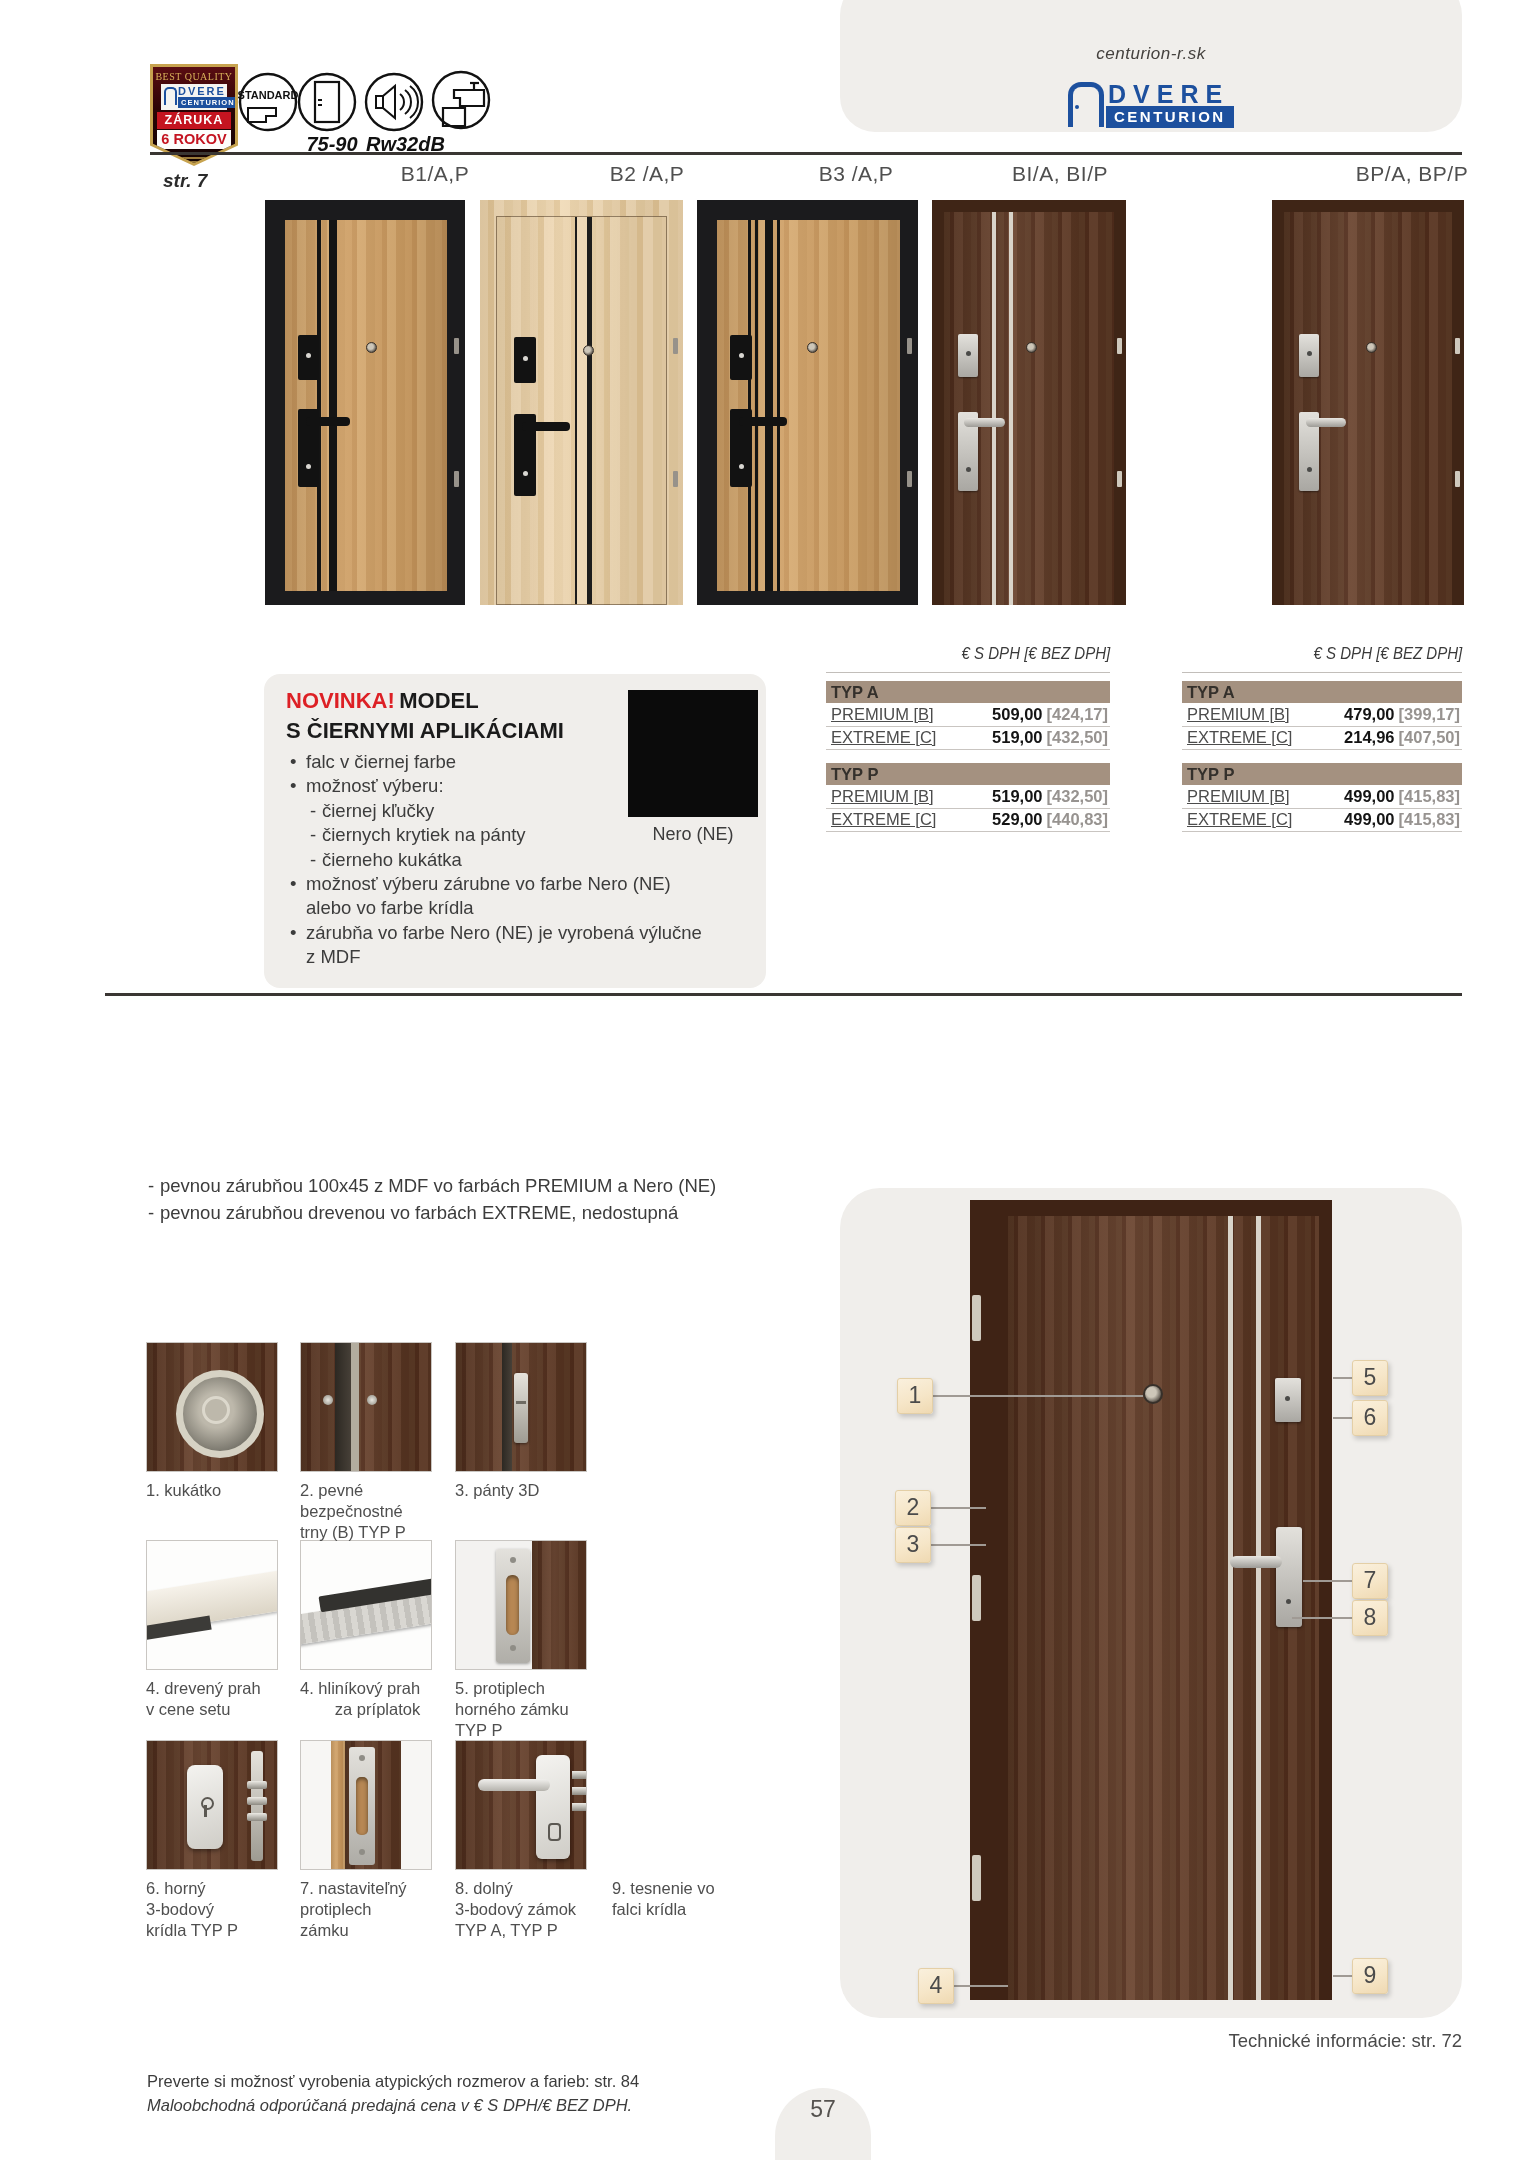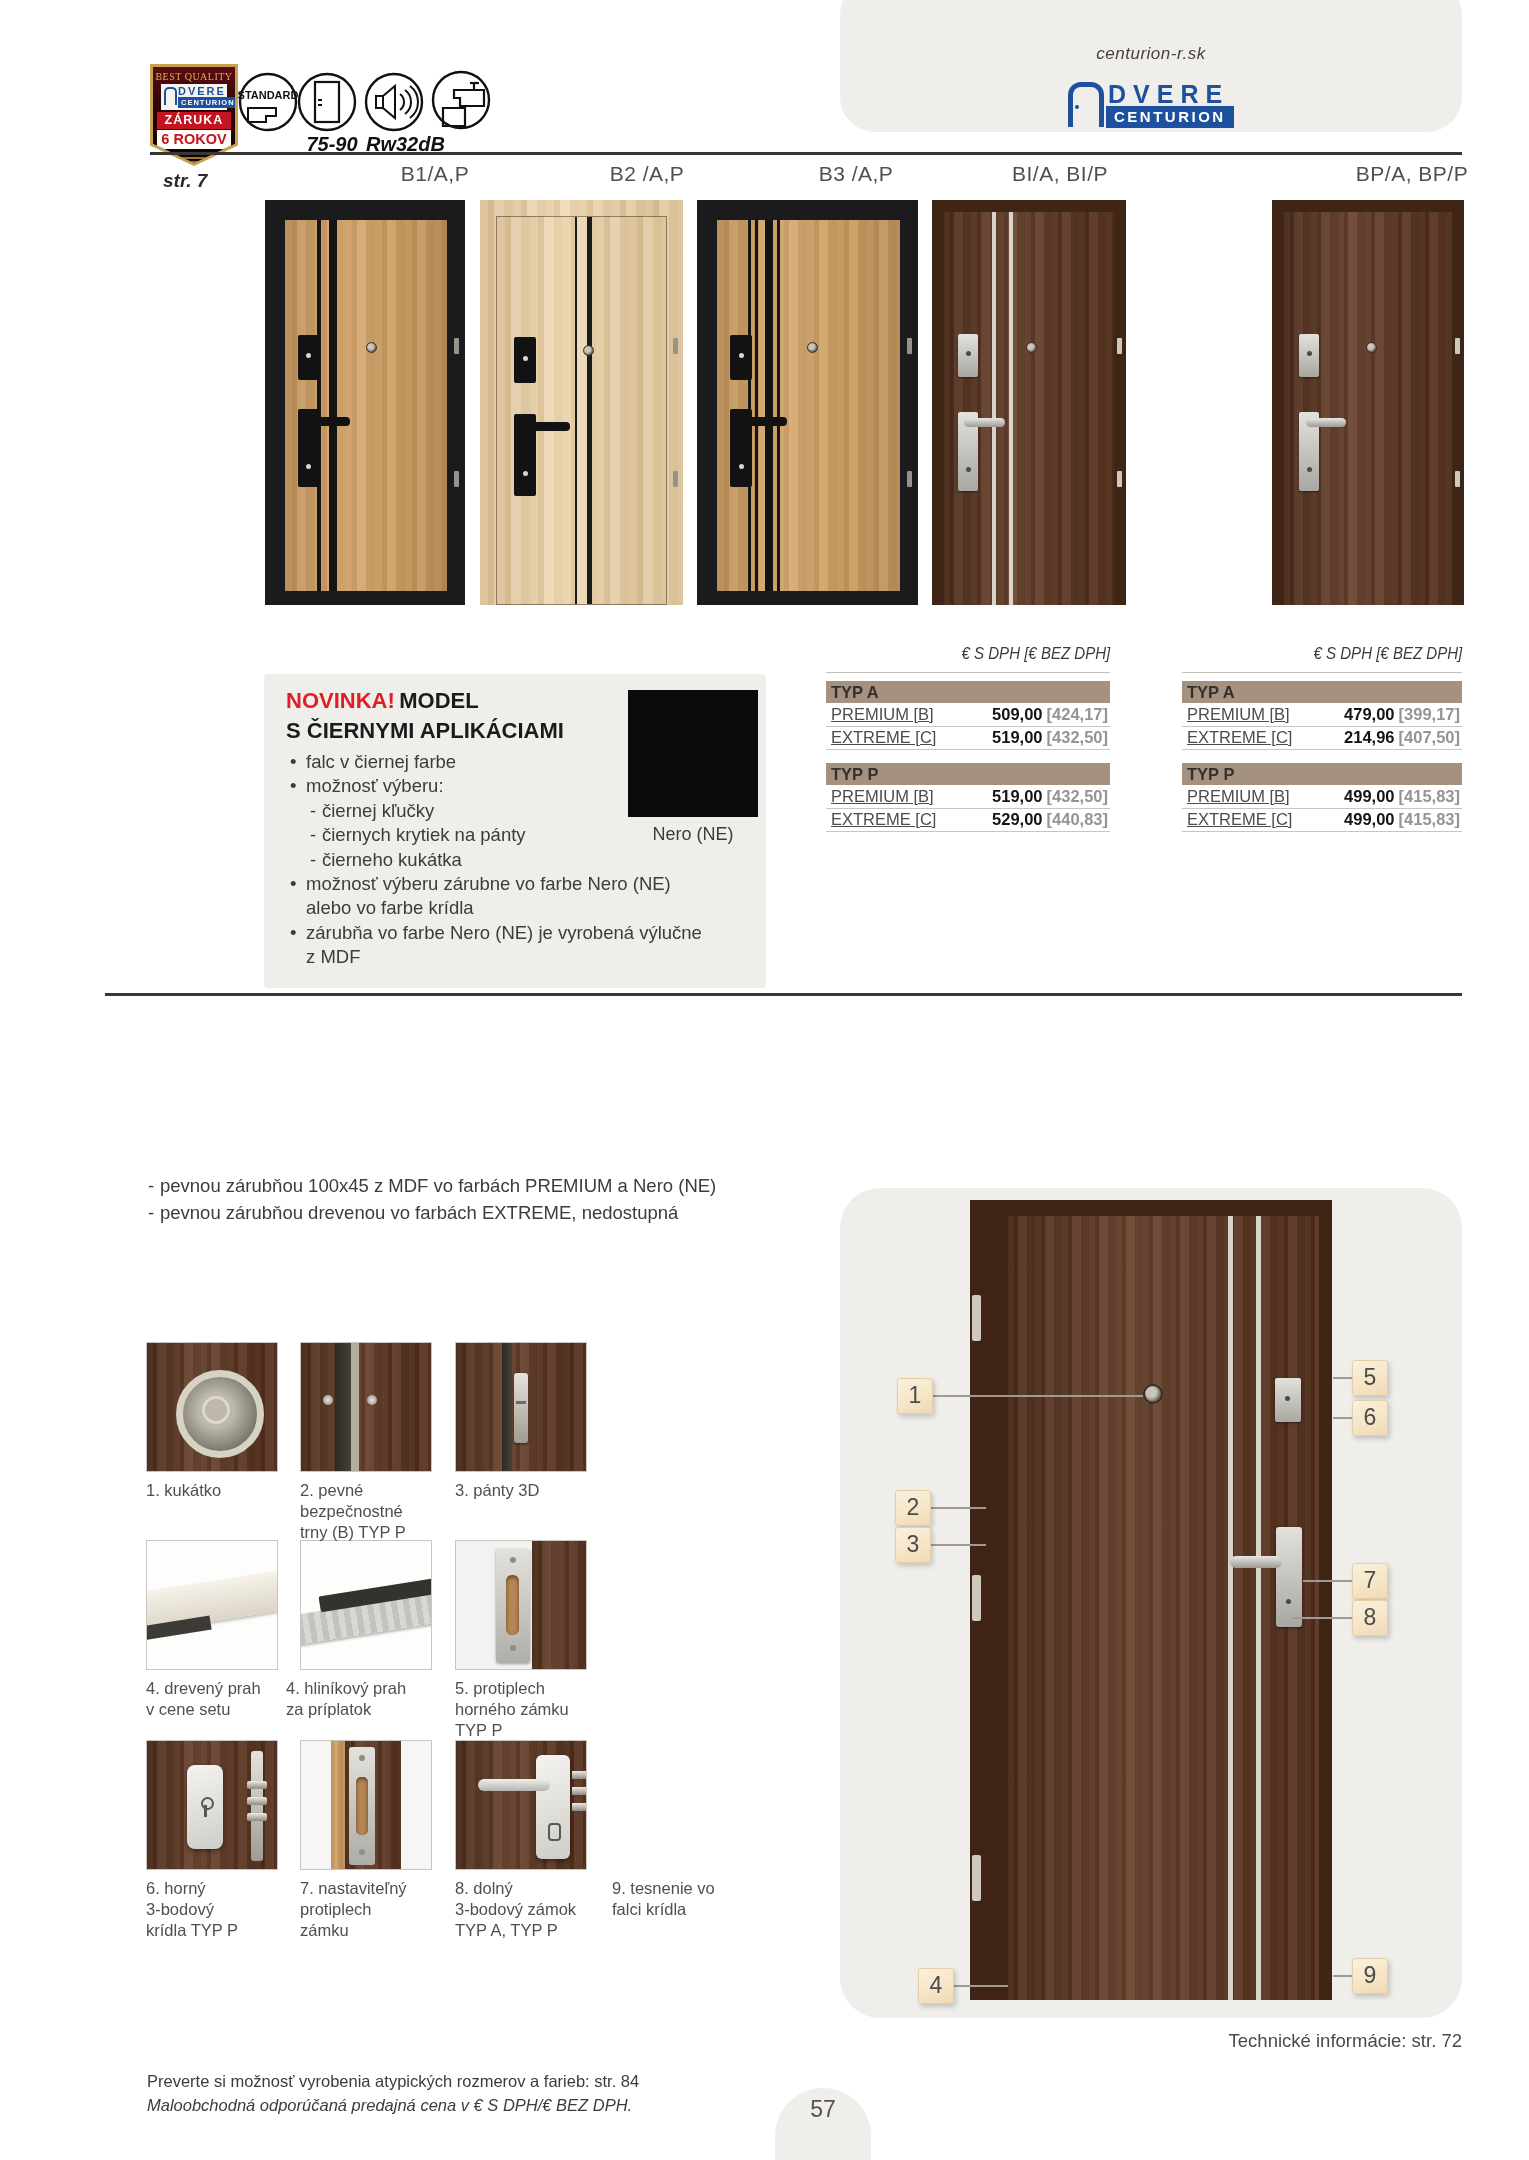--- a/index.html
+++ b/index.html
@@ -57,21 +57,21 @@
   .pline{position:absolute;left:0;right:0;height:1px;background:#c2beba;}
   .pband{position:absolute;left:0;right:0;height:22px;background:#a49180;color:#34302b;
          font-size:16.5px;font-weight:bold;line-height:22px;padding-left:5px;box-sizing:border-box;}
   .prow{position:absolute;left:0;right:0;height:23px;border-bottom:1px solid #c9c5c1;
         font-size:16.5px;line-height:22px;}
   .plabel{position:absolute;left:5px;color:#4c4c4c;text-decoration:underline;}
   .pvals{position:absolute;right:2px;}
   .pprice{font-weight:bold;color:#141414;}
   .palt{font-weight:bold;color:#979390;padding-left:4px;}
   
-  .gbox{background:#f0eeeb;border-radius:4px;}
+  .gbox{background:#f0eeeb;border-radius:16px;}
   .nred{color:#dd2025;font-weight:bold;font-size:22px;}
   .nblk{color:#1b1b1b;font-weight:bold;font-size:22px;}
   .nline{font-size:18.5px;color:#3c3c3c;height:24.4px;line-height:24.4px;white-space:nowrap;}
   .nmark{display:inline-block;width:16px;}
   .swatch{background:#0b0b0b;}
   .swlabel{font-size:18px;color:#3c3c3c;text-align:center;}
   
   .bzline{font-size:18.5px;color:#3c3c3c;height:27px;line-height:27px;white-space:nowrap;}
   
   .thumb{position:absolute;width:132px;height:130px;border:1px solid #c9c6c2;box-sizing:border-box;overflow:hidden;}
@@ -372,21 +372,21 @@
       <div>bezpečnostné</div>
       <div>trny (B) TYP P</div>
     </div>
   <div class="cap" style="left:455px;top:1480px;">
       <div>3. pánty 3D</div>
     </div>
   <div class="cap" style="left:146px;top:1678px;">
       <div>4. drevený prah</div>
       <div>v cene setu</div>
     </div>
-  <div class="cap" style="left:286px;top:1678px;">
+  <div class="cap" style="left:300px;top:1678px;text-align:right;">
       <div>4. hliníkový prah</div>
       <div>za príplatok</div>
     </div>
   <div class="cap" style="left:455px;top:1678px;">
       <div>5. protiplech</div>
       <div>horného zámku</div>
       <div>TYP P</div>
     </div>
   <div class="cap" style="left:146px;top:1878px;">
       <div>6. horný</div>

